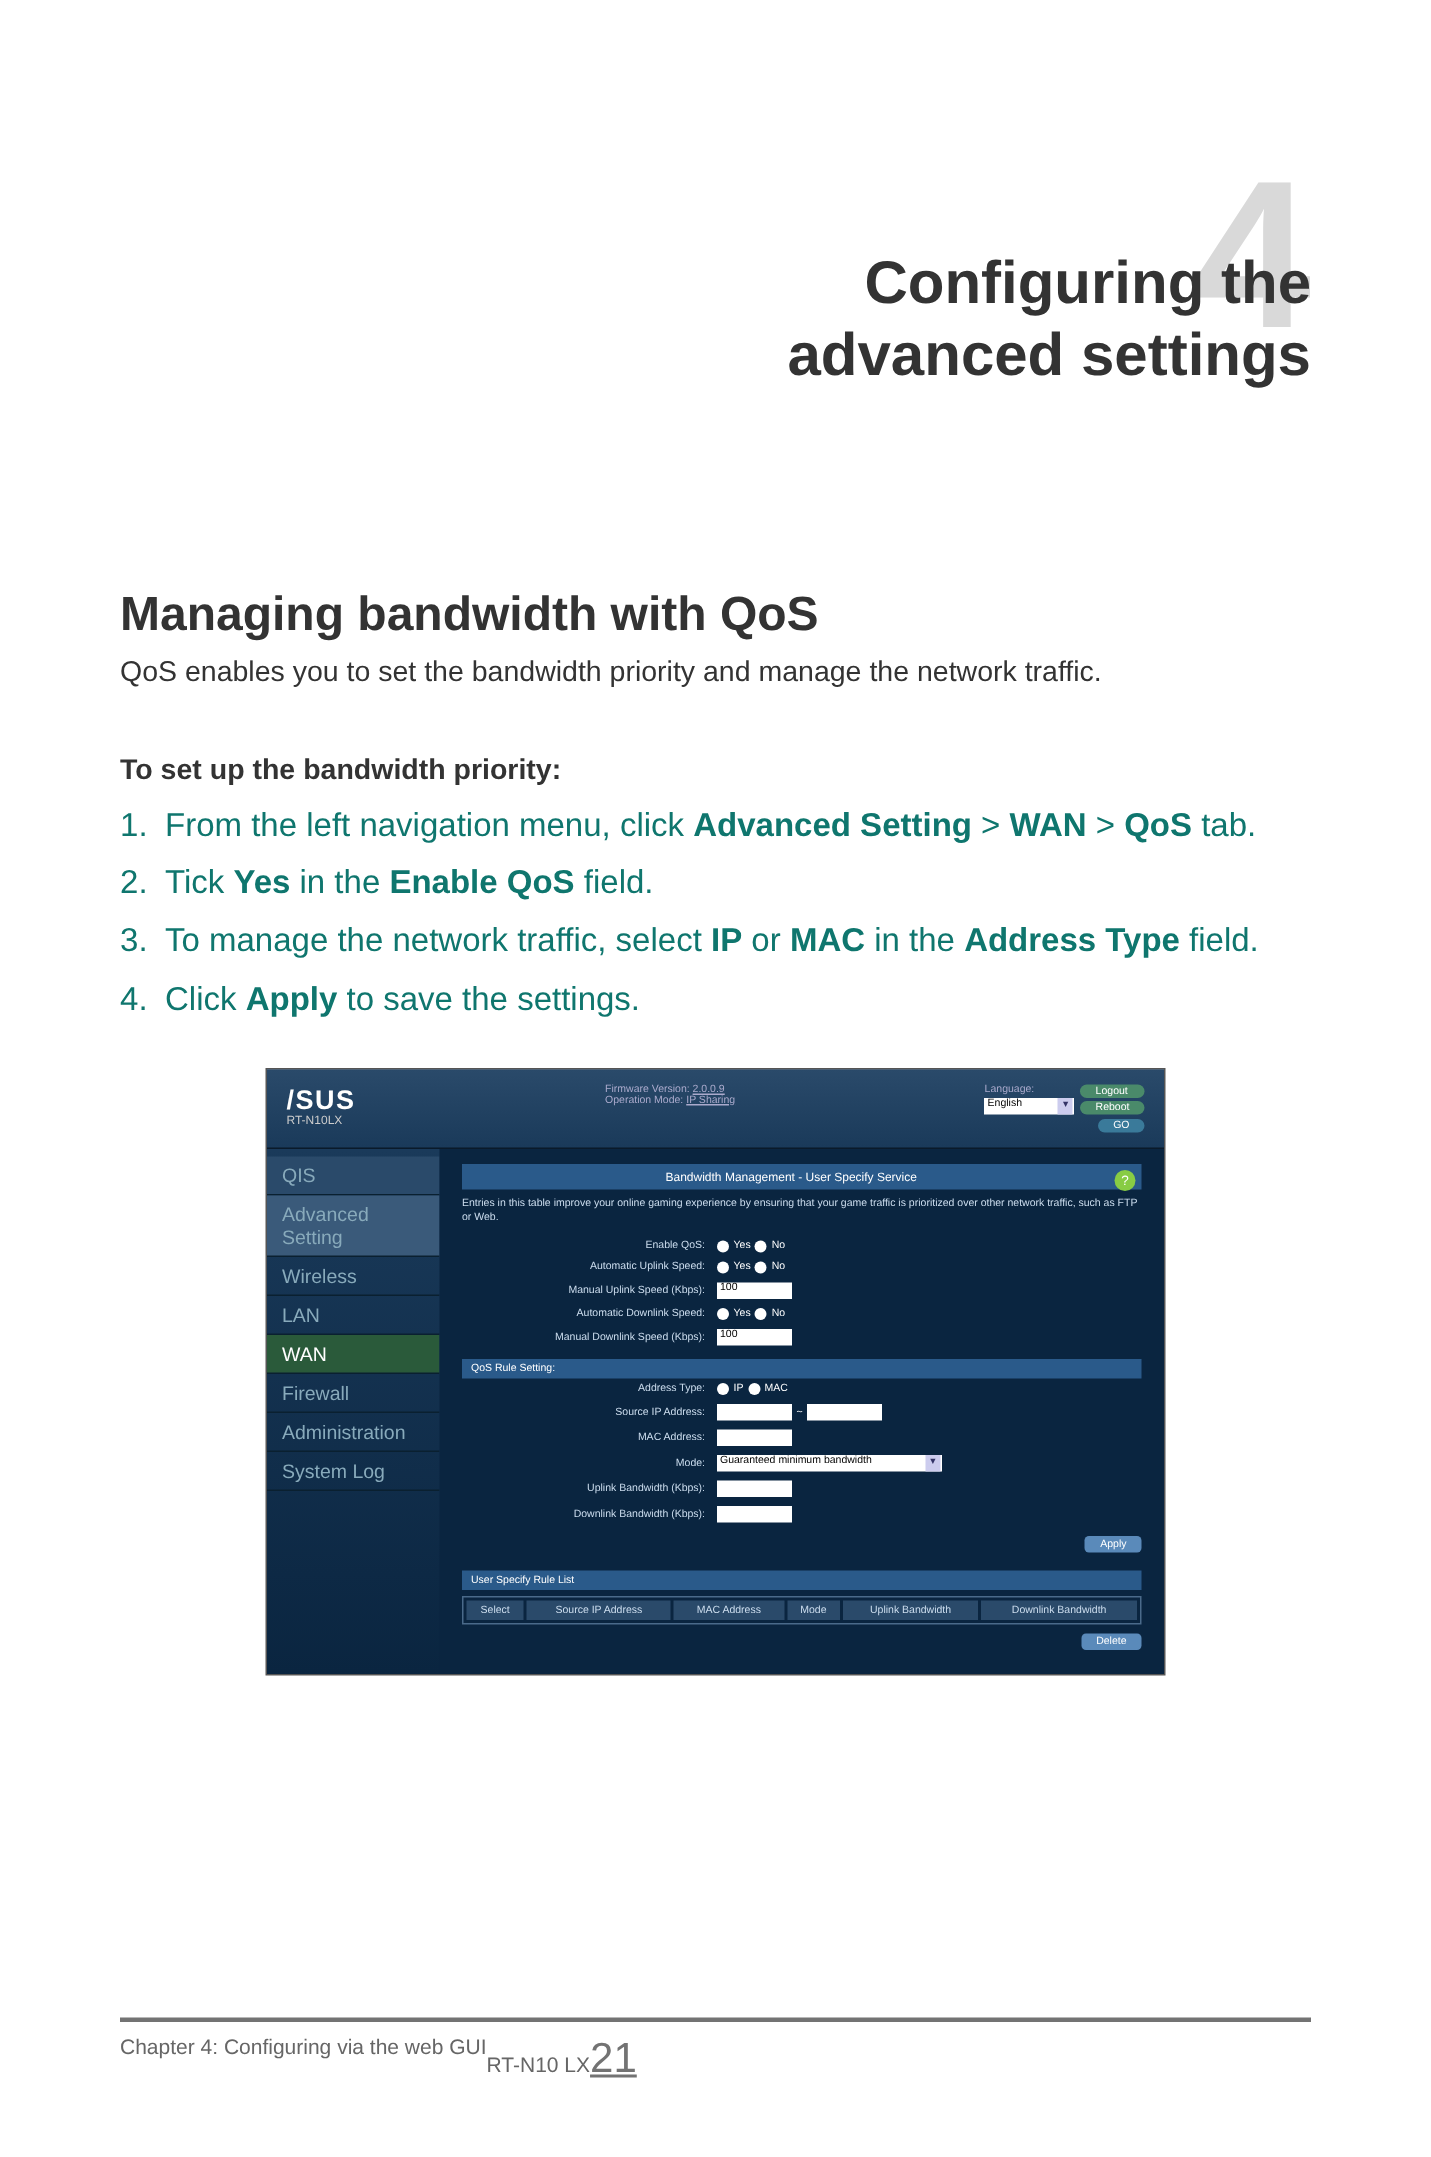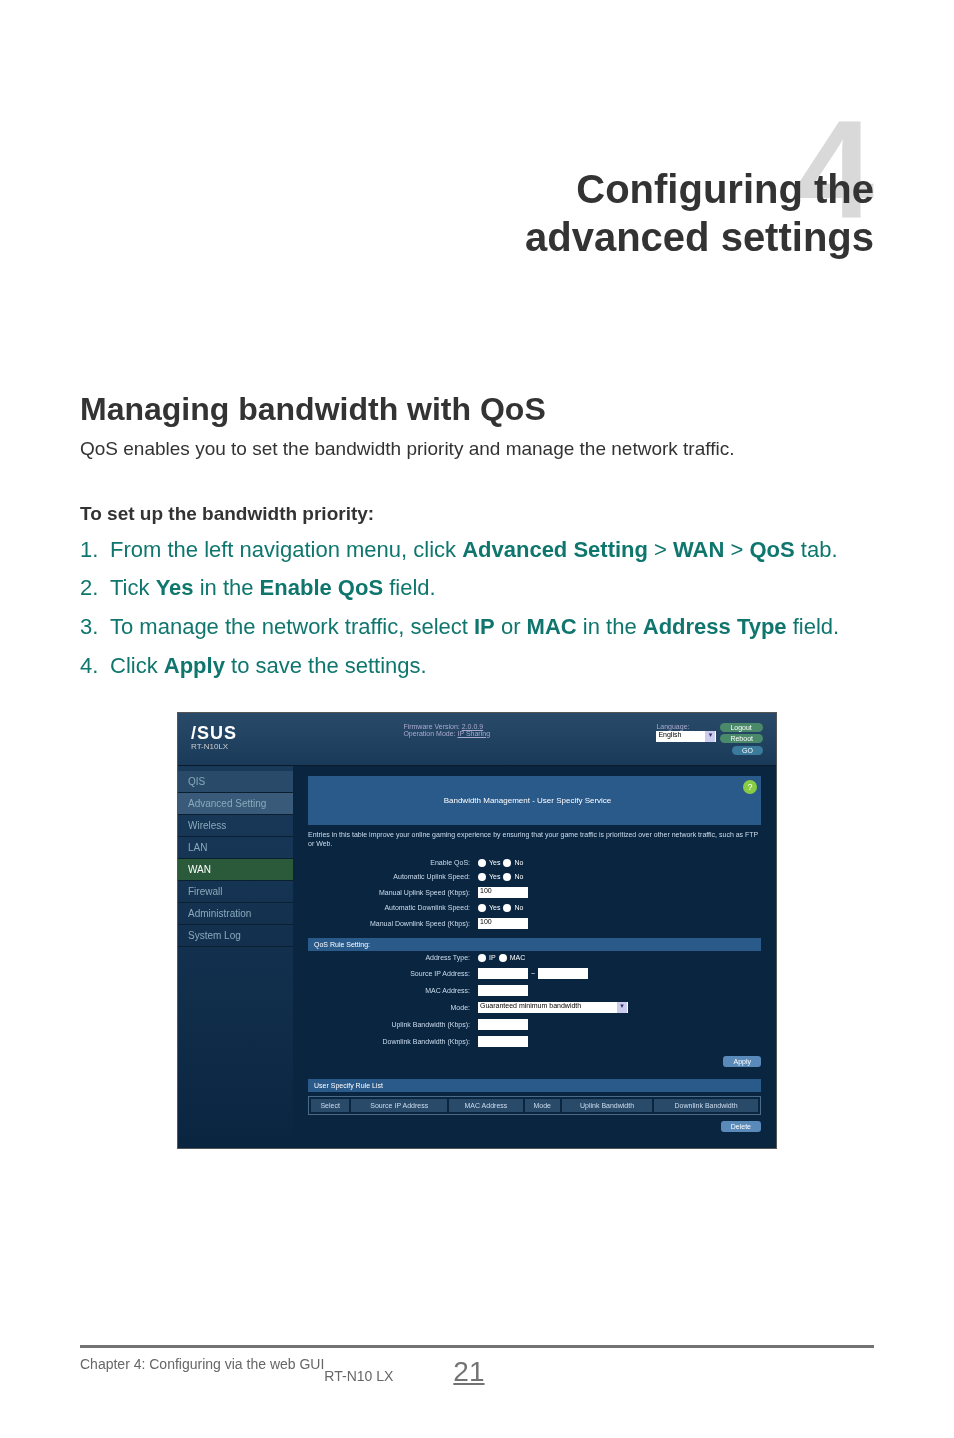--- a/index.html
+++ b/index.html
@@ -130,21 +130,21 @@
     .router-body {
       display: flex;
     }
     .router-sidebar {
       width: 115px;
       background: linear-gradient(#1a3a5a, #0a2540);
       padding: 5px 0;
     }
     .sidebar-item {
       padding: 5px 10px;
-      font-size: 10px;
+      font-size: 13px;
       color: #8ab;
       border-bottom: 1px solid #0a2030;
     }
     .sidebar-item.active {
       background: #2a5a3a;
       color: #fff;
     }
     .sidebar-item.qos {
       background: #2a4a6a;
     }
@@ -166,21 +166,21 @@
       color: #cde;
     }
     .tab.active {
       background: #1a5a7a;
     }
     .panel {
       padding: 10px 15px;
     }
     .panel-title-bar {
       background: #2a5a8a;
-      padding: 20px 8px;
+      padding: 4px 8px;
       font-size: 8px;
       text-align: center;
       color: #fff;
     }
     .panel-desc {
       font-size: 7px;
       color: #cde;
       padding: 5px 0 8px 0;
       line-height: 1.3;
     }
@@ -290,21 +290,20 @@
       font-size: 14px;
       color: #666;
     }
     .page-num {
       font-size: 28px;
       color: #737373;
       text-decoration: underline;
     }
     .footer-right {
       display: flex;
-      gap: 60px;
       align-items: baseline;
     }
     .lang-row {
       display: flex;
       align-items: center;
       gap: 4px;
     }
     .lang-select {
       background: #fff;
       width: 60px;

